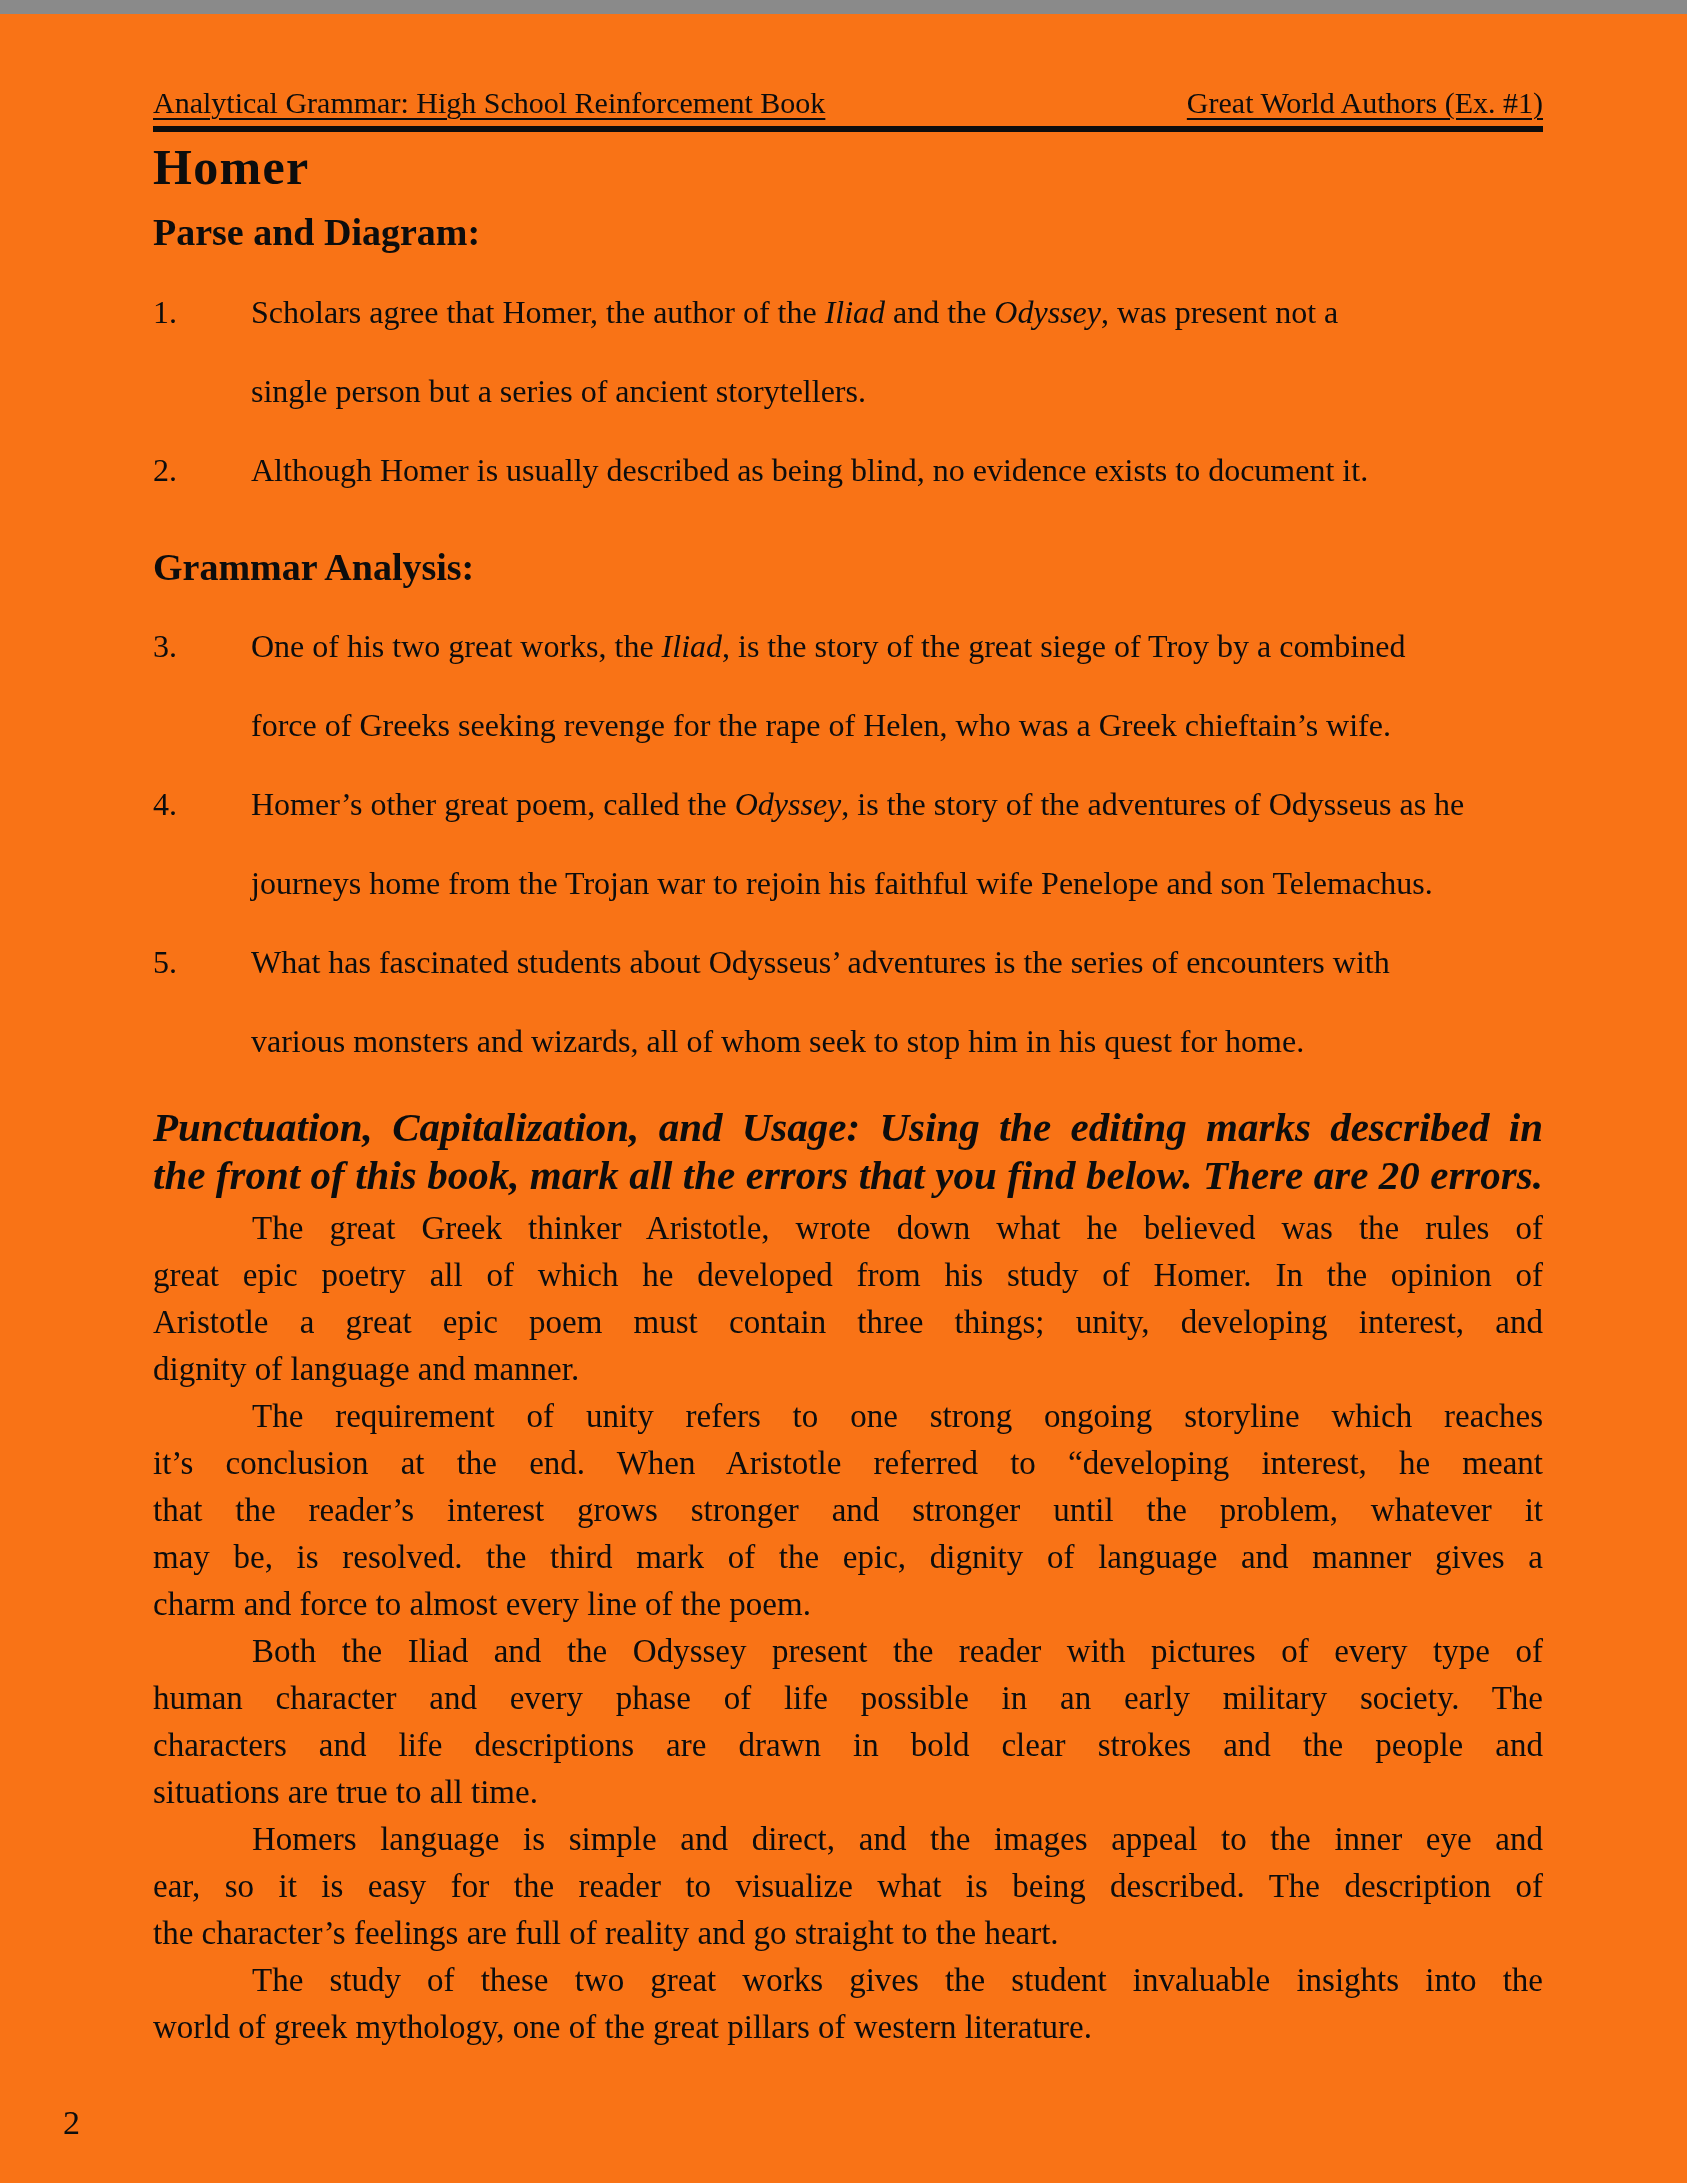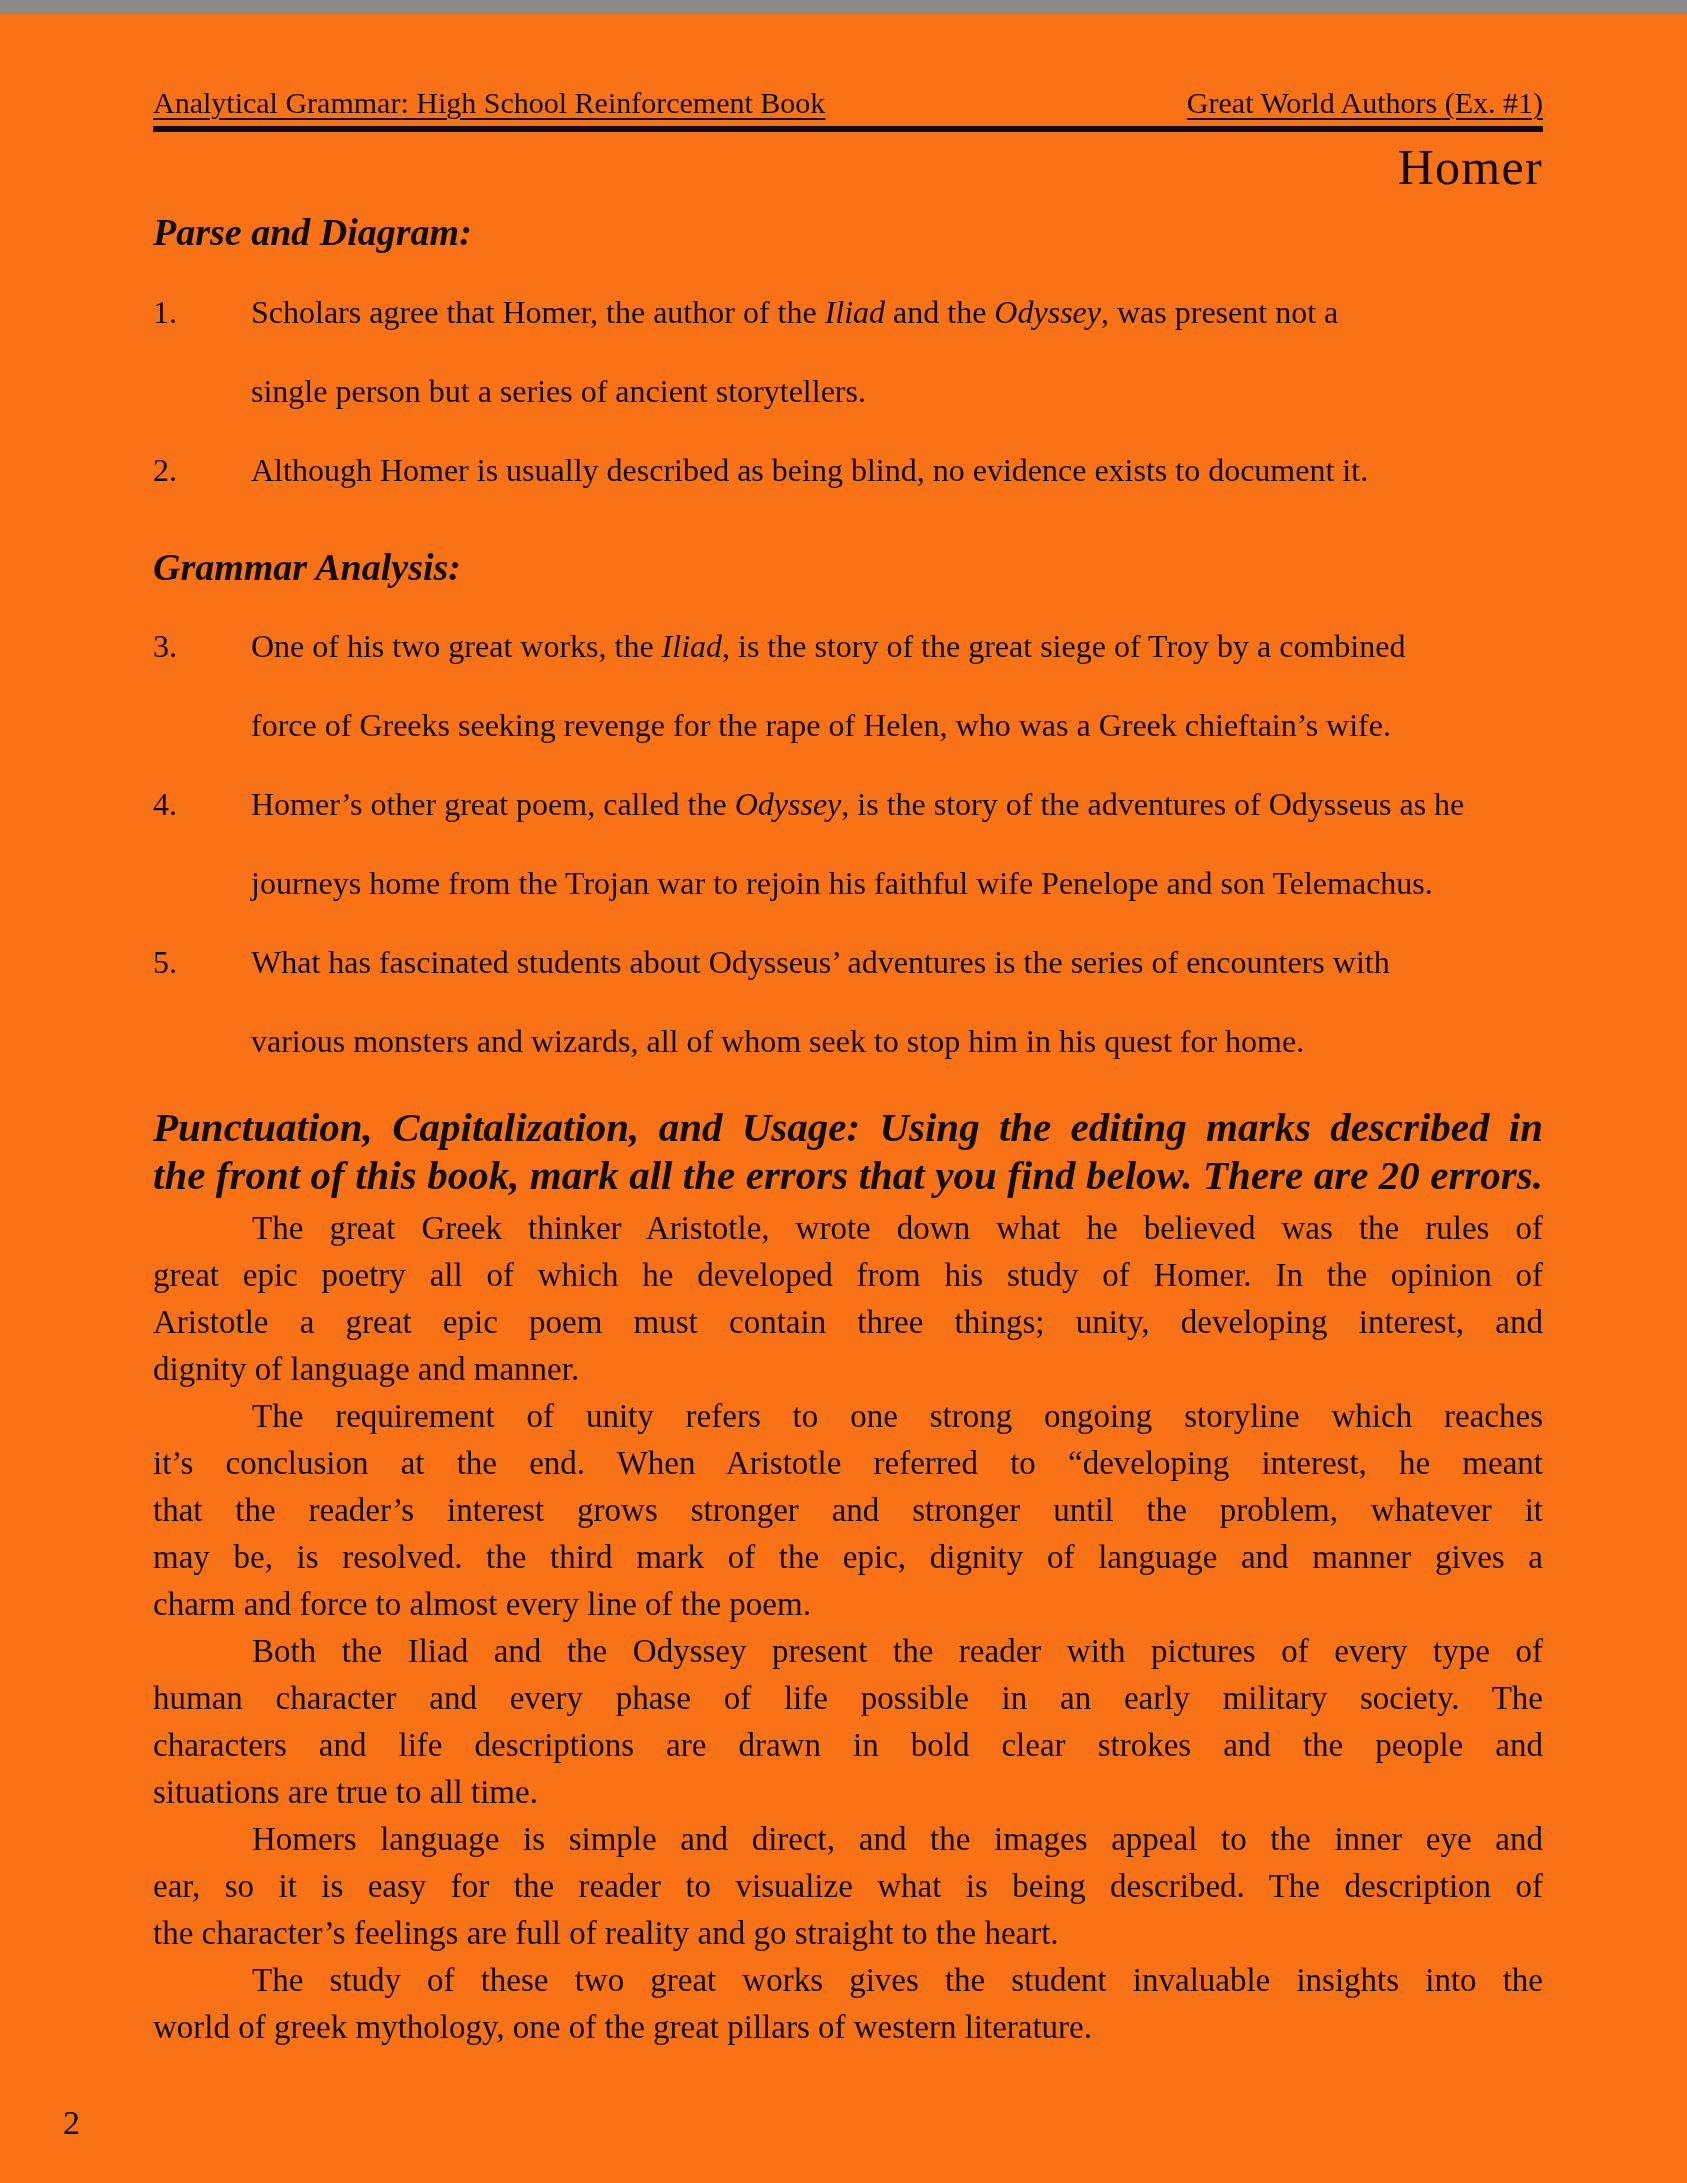--- a/index.html
+++ b/index.html
@@ -31,32 +31,31 @@
     text-decoration-thickness: 2px;
     text-underline-offset: 4.6px;
     white-space: nowrap;
   }
 
   
   .title {
     margin: 5.3px 0 0 0;
     font-size: 50px;
     line-height: 58px;
-    font-weight: normal;
-    text-align: right;
+    font-weight: bold;
+    text-align: left;
     letter-spacing: 1.3px;
   }
 
   
   .sec {
     margin: 13.2px 0 0 0;
     font-size: 38px;
     line-height: 46px;
     font-weight: bold;
-    font-style: italic;
   }
   .sec.gram {
     margin: 18.5px 0 0 0;
     line-height: 79px;
   }
 
   
   .items { margin-top: 18px; }
   .item { position: relative; padding-left: 98px; }
   .item .num {

